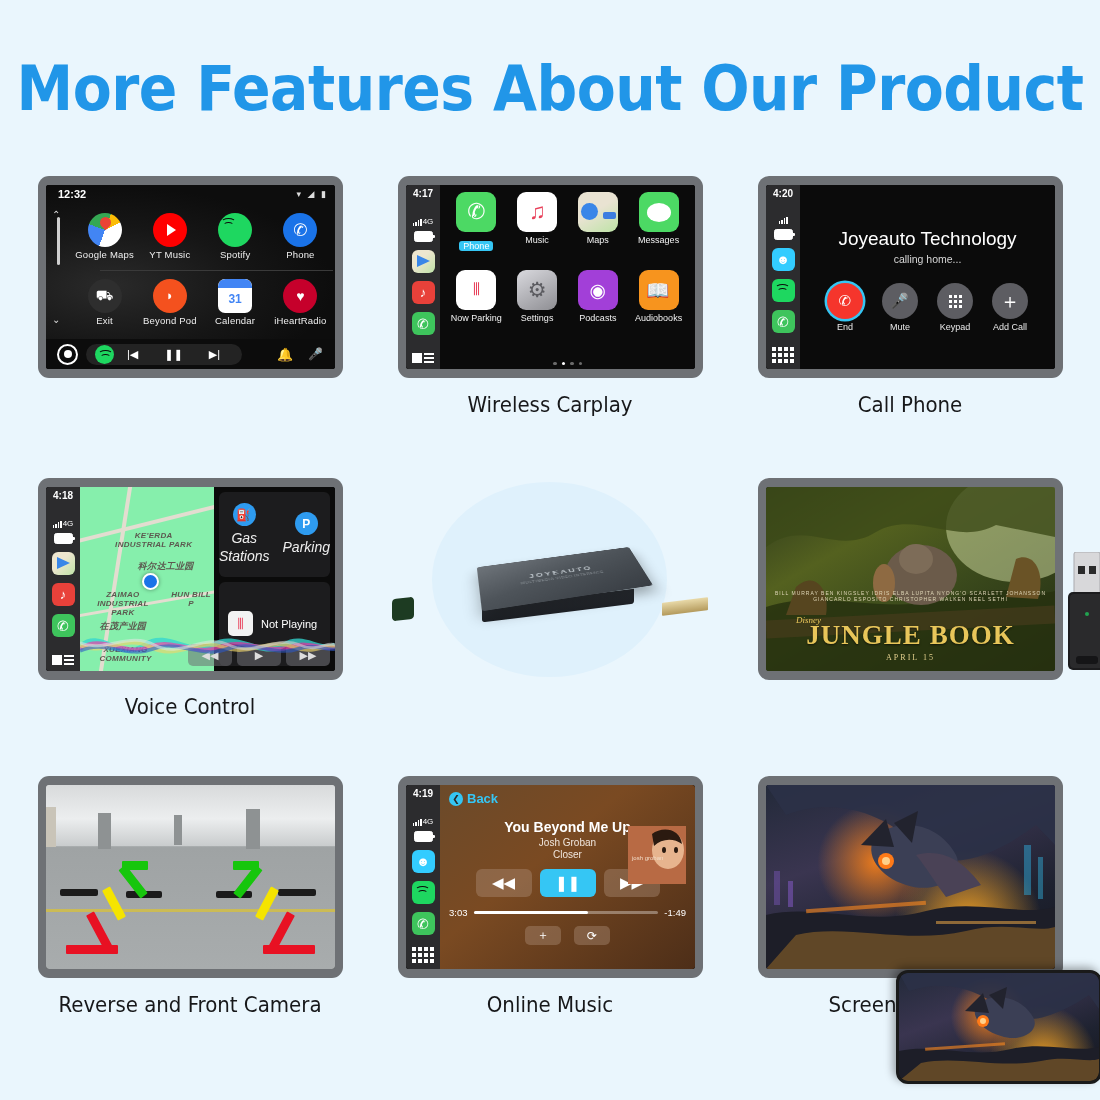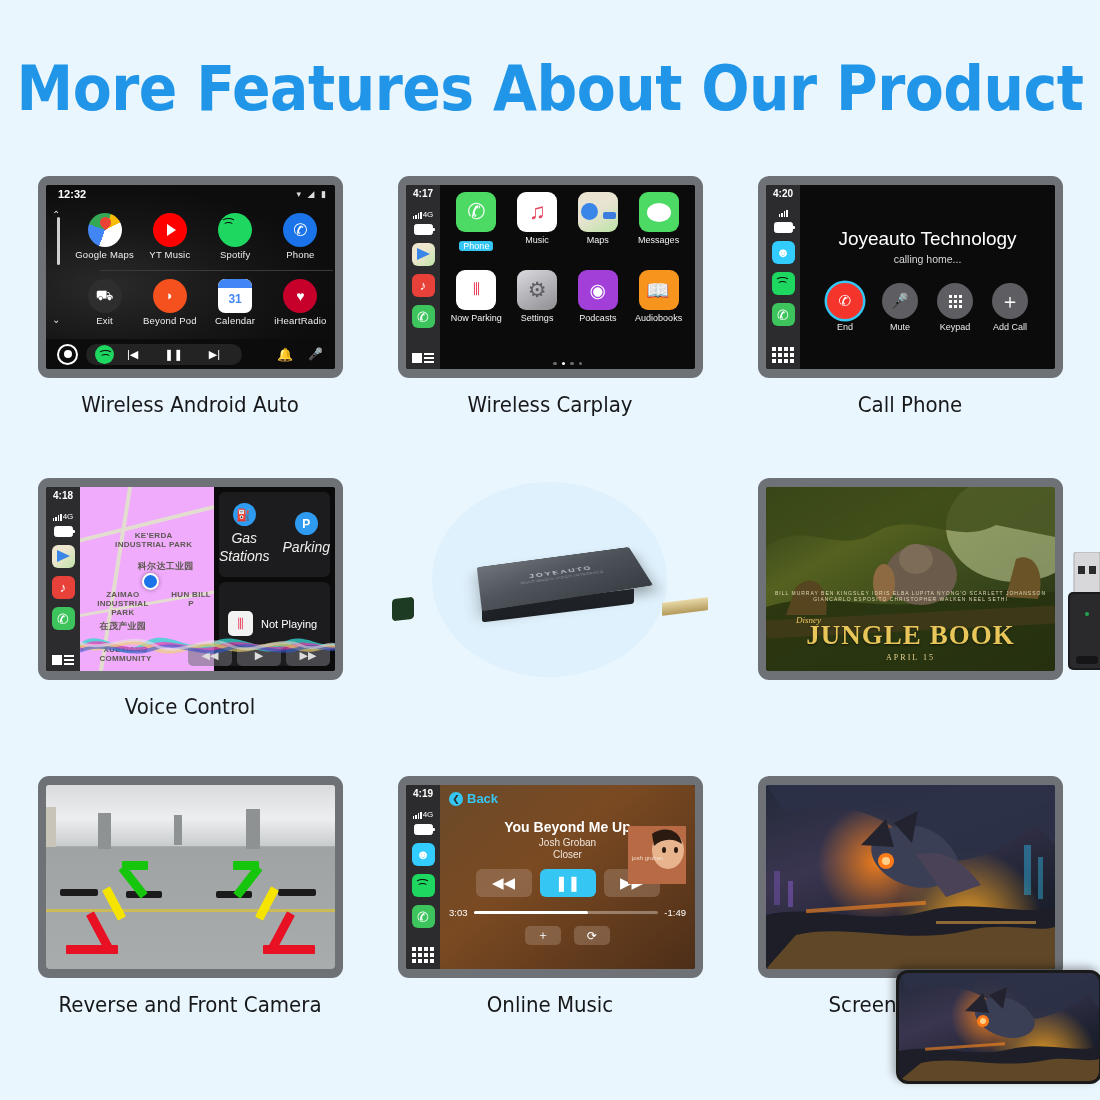--- a/index.html
+++ b/index.html
@@ -77,21 +77,21 @@
 
   
   .spot::before,.spot::after{content:"";position:absolute;border:1.5px solid #0b0b0b;border-radius:50%;}
   .spot::before{left:3px;top:5px;width:13px;height:7px;border-bottom-color:transparent;border-left-color:transparent;border-right-color:transparent;}
   .spot::after{left:5px;top:9px;width:9px;height:5px;border-bottom-color:transparent;border-left-color:transparent;border-right-color:transparent;}
 
   
   .cp{width:100%;height:100%;display:flex;background:#0b0b0b;position:relative;}
   .cp-side{width:34px;background:#2c2c2e;display:flex;flex-direction:column;align-items:center;padding-top:3px;flex:0 0 34px;}
   .cp-time{font-size:10px;color:#fff;font-weight:bold;}
-  .cp-sig{font-size:8px;color:#fff;margin-top:11px;display:flex;align-items:flex-end;gap:1px;}
+  .cp-sig{font-size:8px;color:#fff;margin-top:18px;display:flex;align-items:flex-end;gap:1px;}
   .bars{display:inline-flex;align-items:flex-end;gap:1px;height:7px;}
   .bars i{width:1.5px;background:#fff;display:block;}
   .bars i:nth-child(1){height:3px}.bars i:nth-child(2){height:4.5px}
   .bars i:nth-child(3){height:6px}.bars i:nth-child(4){height:7px}
   .cp-bat{width:17px;height:9px;border:1.3px solid #fff;border-radius:2.5px;margin-top:5px;position:relative;background:#fff;}
   .cp-bat::after{content:"";position:absolute;right:-3px;top:2.5px;width:1.5px;height:3px;background:#fff;border-radius:0 1px 1px 0;}
   .side-ic{width:23px;height:23px;border-radius:6px;margin-top:8px;position:relative;overflow:hidden;}
   .cp-dock{margin-top:auto;margin-bottom:6px;}
   .grid9{display:grid;grid-template-columns:repeat(4,4px);grid-template-rows:repeat(3,4px);gap:2px;}
   .grid9 i{background:#fff;display:block;width:4px;height:4px;}
@@ -116,21 +116,21 @@
   .call-name{font-size:19px;color:#fff;margin-top:6px;font-weight:400;}
   .call-sub{font-size:10.5px;color:#d8d8d8;margin-top:3px;}
   .call-row{display:flex;gap:19px;margin-top:18px;}
   .call-btn{text-align:center;}
   .cbtn{width:36px;height:36px;border-radius:50%;background:#5d5d62;margin:0 auto 3px;display:flex;align-items:center;justify-content:center;color:#fff;font-size:15px;position:relative;}
   .cbtn.end{background:#f5352c;box-shadow:0 0 0 2.5px #35c6f4;}
   .call-lab{font-size:9px;color:#e9e9e9;}
 
   
   .vc-main{flex:1;display:flex;background:#0b0b0b;position:relative;}
-  .vc-map{flex:1.45;position:relative;overflow:hidden;background:#f0abfc;}
+  .vc-map{flex:1.45;position:relative;overflow:hidden;background:#86efac;font-style:italic;}
   .vc-map-txt{position:absolute;font-size:8px;color:#5c5950;line-height:1.15;text-align:center;font-weight:bold;letter-spacing:.3px;}
   .vc-road{position:absolute;background:#e3ddd0;}
   .vc-dot{position:absolute;left:46%;top:47%;width:13px;height:13px;border-radius:50%;background:#1a73e8;border:2.5px solid #fff;box-shadow:0 0 4px rgba(0,0,0,.4);}
   .vc-right{flex:1;display:flex;flex-direction:column;padding:5px;gap:5px;}
   .vc-card{background:#1c1c1e;border-radius:6px;flex:1;display:flex;align-items:center;justify-content:center;gap:13px;}
   .vc-poi{text-align:center;}
   .vc-poi .ic{width:23px;height:23px;border-radius:50%;background:#2e9bf0;margin:0 auto 3px;color:#fff;font-size:12px;font-weight:bold;display:flex;align-items:center;justify-content:center;}
   .vc-poi span{font-size:14px;color:#eee;font-style:italic;}
   .vc-np{display:flex;align-items:center;gap:8px;padding-left:9px;}
   .vc-np .art{width:25px;height:25px;border-radius:5px;background:#f2f2f2;display:flex;align-items:center;justify-content:center;}
@@ -268,21 +268,20 @@
               <span class="tr">▶|</span>
             </div>
             <div class="aa-right">
               <span class="bell">🔔</span>
               <span style="font-size:12px;color:#4285f4">🎤</span>
             </div>
           </div>
         </div>
       </div>
     </div>
-    <div class="caption">Wireless Android Auto</div>
   </div>
 
   <div class="cell c1">
     <div class="device" style="background: rgb(110, 113, 117);">
       <div class="screen">
         <div class="cp">
           <div class="cp-side">
             <div class="cp-time">4:17</div>
             <div class="cp-sig">
               <span class="bars">

